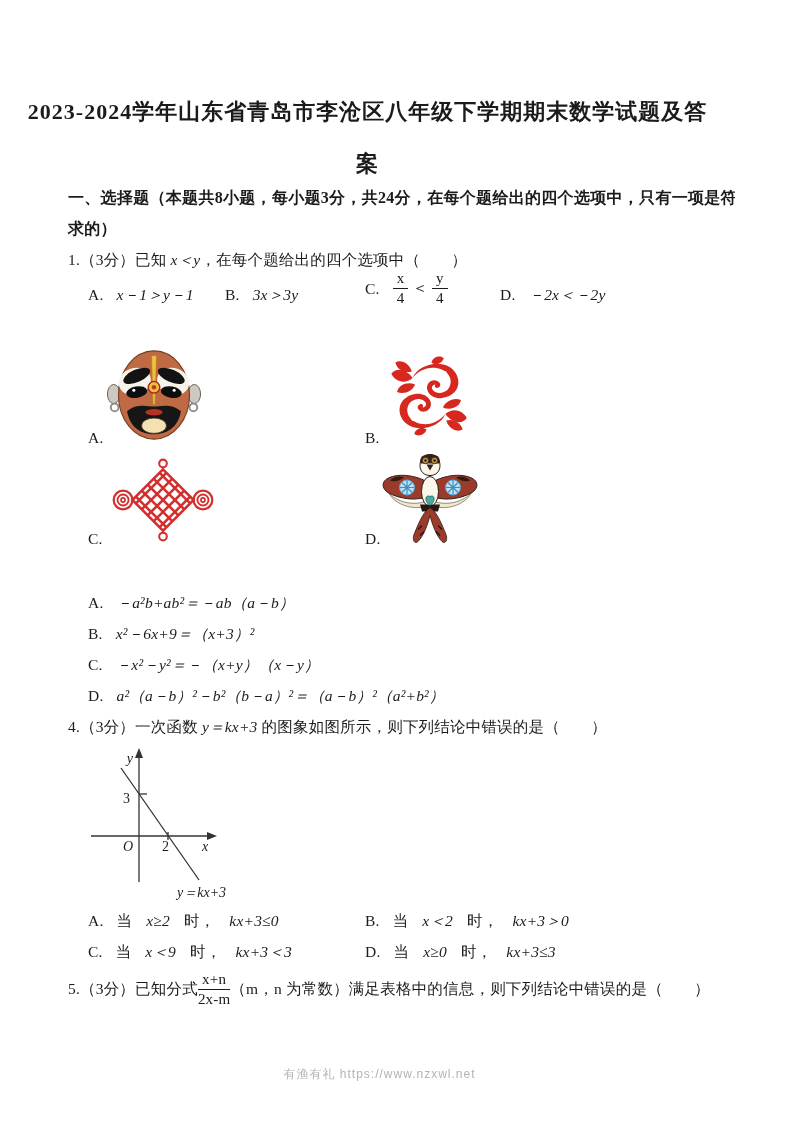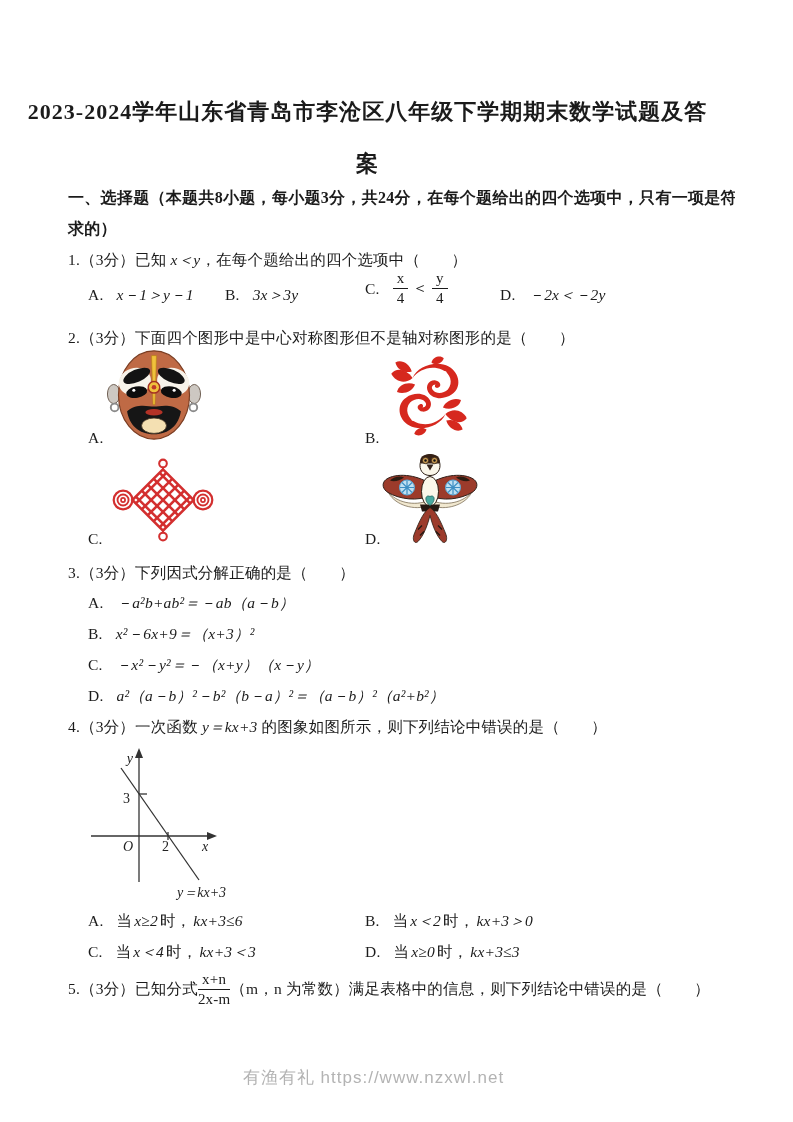--- a/index.html
+++ b/index.html
@@ -4,27 +4,27 @@
 <style>
   html,body{margin:0;padding:0;background:#ffffff;}
   .page{position:relative;width:735px;height:1122px;background:#ffffff;overflow:hidden;
         font-family:"Liberation Serif","DejaVu Serif",serif;color:#1b1b1b;}
   .abs{position:absolute;white-space:nowrap;}
   .title{left:0;width:100%;text-align:center;font-weight:700;font-size:22px;letter-spacing:1px;}
   .heading{font-weight:700;font-size:16px;letter-spacing:.3px;}
   .body-line{font-size:15.5px;letter-spacing:.2px;}
   .m{font-style:italic;}
   .opt-label{margin-right:13px;}
-  .seg{margin:0 2px;}
+  .seg{margin:0 14px;}
   .fracrow{display:flex;align-items:center;}
   .frac{display:inline-block;vertical-align:middle;text-align:center;line-height:1.15;font-size:15px;}
   .frac .fnum{display:block;border-bottom:1.4px solid #1b1b1b;padding:0 4px 1px;}
   .frac .fden{display:block;padding-top:1px;}
   .cmp{margin:0 4px;}
-  .footer{left:6px;width:100%;text-align:center;font-size:17px;color:#b3b3b3;
+  .footer{left:12px;width:100%;text-align:center;font-size:12px;color:#b3b3b3;
           font-family:"Liberation Sans","DejaVu Sans",sans-serif;letter-spacing:1px;}
   svg{display:block;}
   .gtext{font-family:"Liberation Serif","DejaVu Serif",serif;font-style:italic;font-size:14px;fill:#222;}
 </style>
 </head>
 <body>
 
 <div class="page">
 
   <div class="abs title" style="top:97px;">2023-2024学年山东省青岛市李沧区八年级下学期期末数学试题及答</div>
@@ -51,21 +51,20 @@
     <span class="cmp">＜</span>
     <span class="frac">
         <span class="fnum">y</span>
         <span class="fden">4</span>
       </span>
   </div>
   <div class="abs body-line" style="left:500px;top:285px;">
     <span class="opt-label">D.</span><span class="m">－2x＜－2y</span>
   </div>
 
-  <div class="abs body-line" style="left:68px;top:328px;">2.（3分）下面四个图形中是中心对称图形但不是轴对称图形的是（　　）</div>
 
   <svg class="abs" style="left:106px;top:347px;" width="96" height="96" viewBox="0 0 100 100">
     <ellipse cx="8" cy="49" rx="6.5" ry="10" fill="#cdc8c2" stroke="#6b5b4e" stroke-width="1"></ellipse>
     <ellipse cx="92" cy="49" rx="6.5" ry="10" fill="#cdc8c2" stroke="#6b5b4e" stroke-width="1"></ellipse>
     <circle cx="9" cy="63" r="4" fill="none" stroke="#8b8b8b" stroke-width="2"></circle>
     <circle cx="91" cy="63" r="4" fill="none" stroke="#8b8b8b" stroke-width="2"></circle>
     <ellipse cx="50" cy="50" rx="37" ry="46" fill="#bf6a45" stroke="#7a3d22" stroke-width="1.2"></ellipse>
     <ellipse cx="30" cy="36" rx="17" ry="14" fill="#f7f3ea" transform="rotate(-18 30 36)"></ellipse>
     <ellipse cx="70" cy="36" rx="17" ry="14" fill="#f7f3ea" transform="rotate(18 70 36)"></ellipse>
     <ellipse cx="32" cy="30" rx="15" ry="6.5" fill="#131313" transform="rotate(-24 32 30)"></ellipse>
@@ -157,21 +156,20 @@
     <path d="M42,7 C46,4 54,4 58,7 C60,9.5 60.3,12 59.5,14 L40.5,14 C39.7,12 40,9.5 42,7 Z" fill="#352015"></path>
     <circle cx="45.5" cy="11" r="3.2" fill="#c89a52" stroke="#2a1c12" stroke-width=".8"></circle>
     <circle cx="54.5" cy="11" r="3.2" fill="#c89a52" stroke="#2a1c12" stroke-width=".8"></circle>
     <circle cx="45.5" cy="11" r="1.2" fill="#111111"></circle>
     <circle cx="54.5" cy="11" r="1.2" fill="#111111"></circle>
     <polygon points="50,21 46.5,15 53.5,15" fill="#33231a"></polygon>
     <path d="M50,56 C44,52 45,44.5 50,47 C55,44.5 56,52 50,56 Z" fill="#4aa9a0" stroke="#226660" stroke-width=".8"></path>
   </svg>
   <div class="abs body-line" style="left:365px;top:530px;">D.</div>
 
-  <div class="abs body-line" style="left:68px;top:563px;">3.（3分）下列因式分解正确的是（　　）</div>
   <div class="abs body-line" style="left:88px;top:593px;">
     <span class="opt-label">A.</span><span class="m">－a²b+ab²＝－ab（a－b）</span>
   </div>
   <div class="abs body-line" style="left:88px;top:624px;">
     <span class="opt-label">B.</span><span class="m">x²－6x+9＝（x+3）²</span>
   </div>
   <div class="abs body-line" style="left:88px;top:655px;">
     <span class="opt-label">C.</span><span class="m">－x²－y²＝－（x+y）（x－y）</span>
   </div>
   <div class="abs body-line" style="left:88px;top:686px;">
@@ -192,27 +190,27 @@
     <line x1="36" y1="21" x2="114" y2="133" stroke="#333" stroke-width="1.3"></line>
     <text class="gtext" x="48" y="16" text-anchor="end">y</text>
     <text class="gtext" x="117" y="104">x</text>
     <text class="gtext" x="48" y="104" text-anchor="end">O</text>
     <text class="gtext" x="45" y="56" text-anchor="end" style="font-style:normal">3</text>
     <text class="gtext" x="77" y="104" style="font-style:normal">2</text>
     <text class="gtext" x="92" y="150">y＝kx+3</text>
   </svg>
 
   <div class="abs body-line" style="left:88px;top:911px;">
-    <span class="opt-label">A.</span><span>当</span><span class="m seg">x≥2</span><span>时，</span><span class="m seg">kx+3≤6</span>
+    <span class="opt-label">A.</span><span>当</span><span class="m seg">x≥2</span><span>时，</span><span class="m seg">kx+3≤0</span>
   </div>
   <div class="abs body-line" style="left:365px;top:911px;">
     <span class="opt-label">B.</span><span>当</span><span class="m seg">x＜2</span><span>时，</span><span class="m seg">kx+3＞0</span>
   </div>
   <div class="abs body-line" style="left:88px;top:942px;">
-    <span class="opt-label">C.</span><span>当</span><span class="m seg">x＜4</span><span>时，</span><span class="m seg">kx+3＜3</span>
+    <span class="opt-label">C.</span><span>当</span><span class="m seg">x＜9</span><span>时，</span><span class="m seg">kx+3＜3</span>
   </div>
   <div class="abs body-line" style="left:365px;top:942px;text-align:center;">
     <span class="opt-label">D.</span><span>当</span><span class="m seg">x≥0</span><span>时，</span><span class="m seg">kx+3≤3</span>
   </div>
 
   <div class="abs body-line fracrow" style="left:68px;top:971px;justify-content:space-between;">
     <span>5.（3分）已知分式</span>
     <span class="frac">
         <span class="fnum">x+n</span>
         <span class="fden">2x-m</span>

